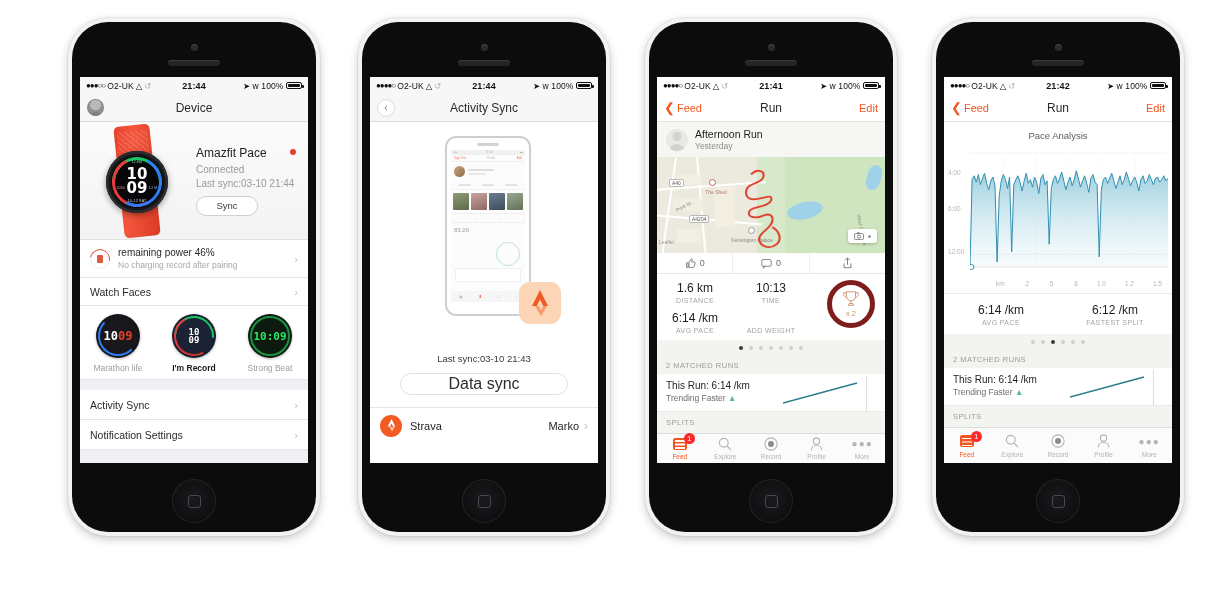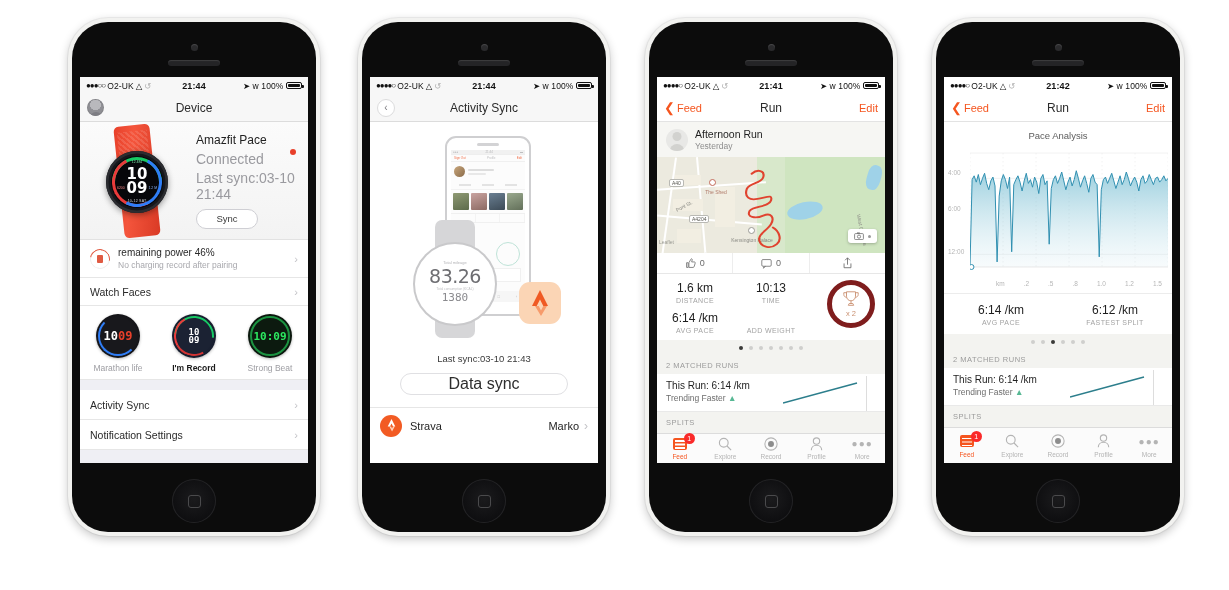--- a/index.html
+++ b/index.html
@@ -142,21 +142,21 @@
     position:absolute;left:0;right:0;top:12px;text-align:center;color:#fff;
     font-family:"DejaVu Sans", sans-serif; font-size:15px; line-height:13px; font-weight:bold;
   }
   .wf-time small{display:block;font-size:15px;line-height:14px;}
   .wf-date { position:absolute;left:0;right:0;bottom:5px;text-align:center;color:#cfd0d4;font-size:3.6px;letter-spacing:.2px;}
   .wf-top { position:absolute;left:0;right:0;top:4px;text-align:center;color:#7ee8ac;font-size:3.4px;}
   .wf-l { position:absolute;left:6px;top:30px;color:#ff8a8a;font-size:3.4px;}
   .wf-r { position:absolute;right:6px;top:30px;color:#8db8ff;font-size:3.4px;}
   .device-info { padding-left:6px; }
   .device-name { font-size:12px; color:#222; margin-bottom:4px;}
-  .device-sub { font-size:14px; color:#9a9a9f; margin-bottom:3px;}
+  .device-sub { font-size:10px; color:#9a9a9f; margin-bottom:3px;}
   .sync-btn {
     margin-top:7px; width:62px;height:20px;border-radius:10px;
     border:1px solid #cfcfd4; background:#fff; color:#3a3a3a;
     font-size:9.5px; display:flex;align-items:center;justify-content:center;
     font-family:"Liberation Sans", sans-serif;
   }
   .status-dot { position:absolute; right:12px; top:27px; width:6px;height:6px;border-radius:50%;background:#e8402a;}
   .power-row { height:38px; align-items:center; }
   .batt-icon {
     width:20px;height:20px;border-radius:50%;
@@ -523,31 +523,20 @@
                 <div class="ill-circ"></div>
                 <div class="ill-chart"></div>
                 <div class="ill-ftr">
                     <span>▣</span>
                     <span class="dl">⬇</span>
                     <span>□</span>
                     <span>‹</span>
                   </div>
               </div>
             </div>
-            <div class="ill-watch">
-              <div class="ill-wstrap"></div>
-              <div class="ill-wbody">
-                <div class="ill-wtxt">
-                  <div class="t1">Total mileage</div>
-                  <div class="big">83.26</div>
-                  <div class="t2">Total consumption (KCAL)</div>
-                  <div class="t3">1380</div>
-                </div>
-              </div>
-            </div>
             <div class="strava-badge">
               <svg viewBox="0 0 24 26">
                   <path d="M12 0L4 16h4.7L12 9.4 15.3 16H20z" fill="#f05a23"></path>
                   <path d="M15.3 16L13 20.4 10.7 16H7l6 10 6-10z" fill="#f79b6b"></path>
                 </svg>
             </div>
           </div>
 
           <div class="lastsync">Last sync:03-10 21:43</div>
           <div class="datasync-btn">Data sync</div>

